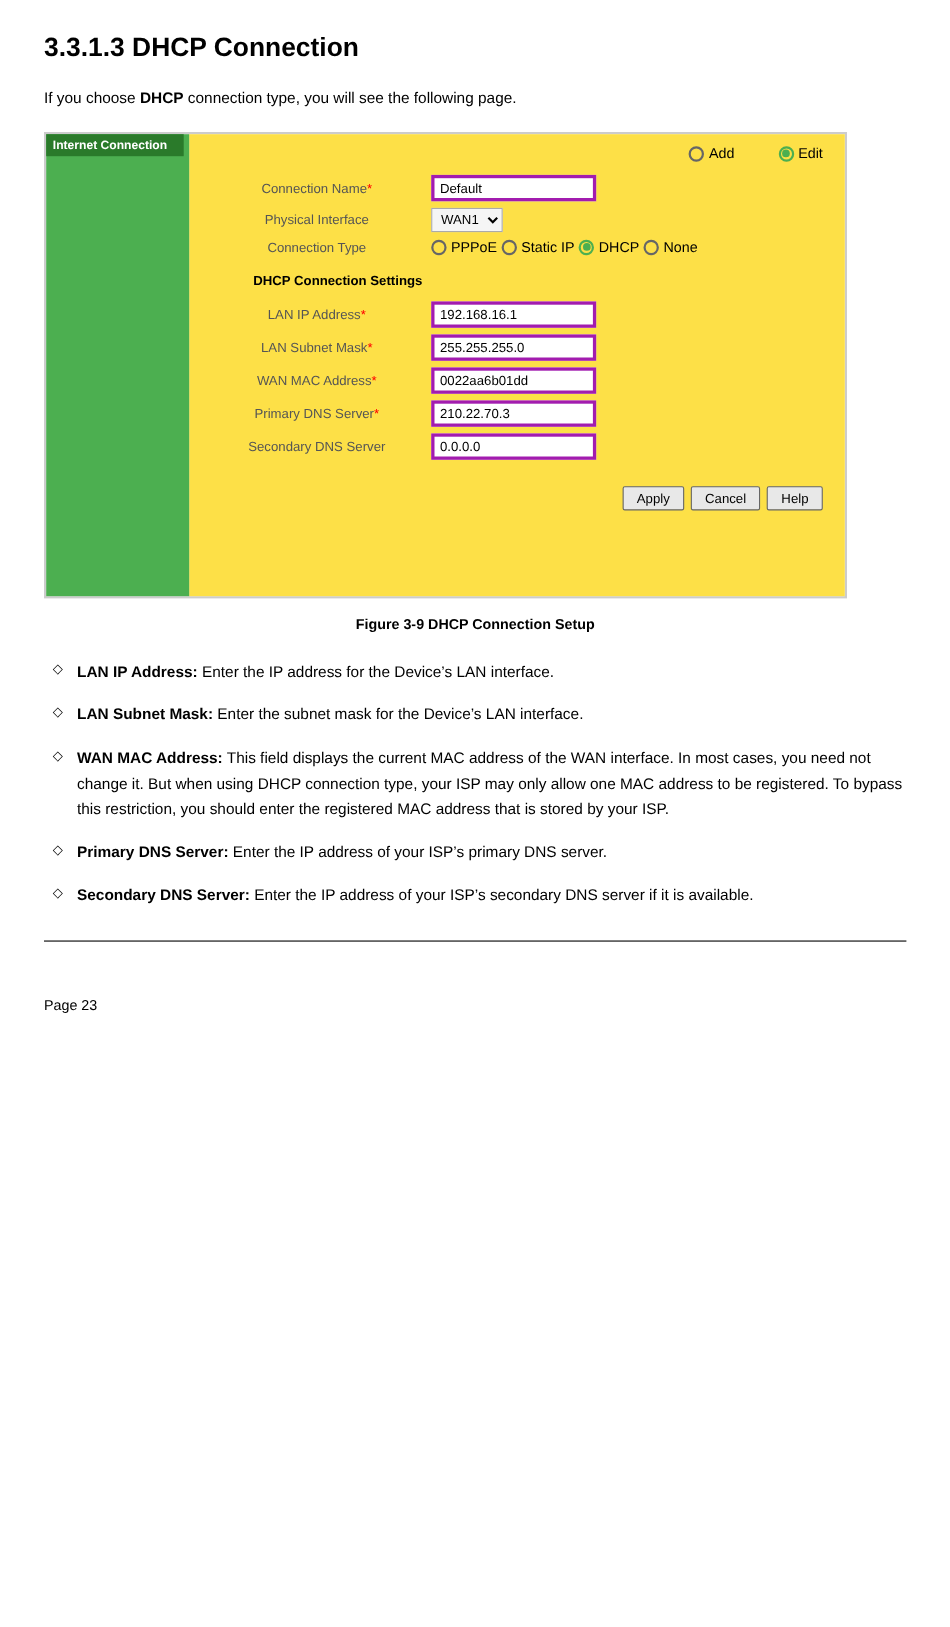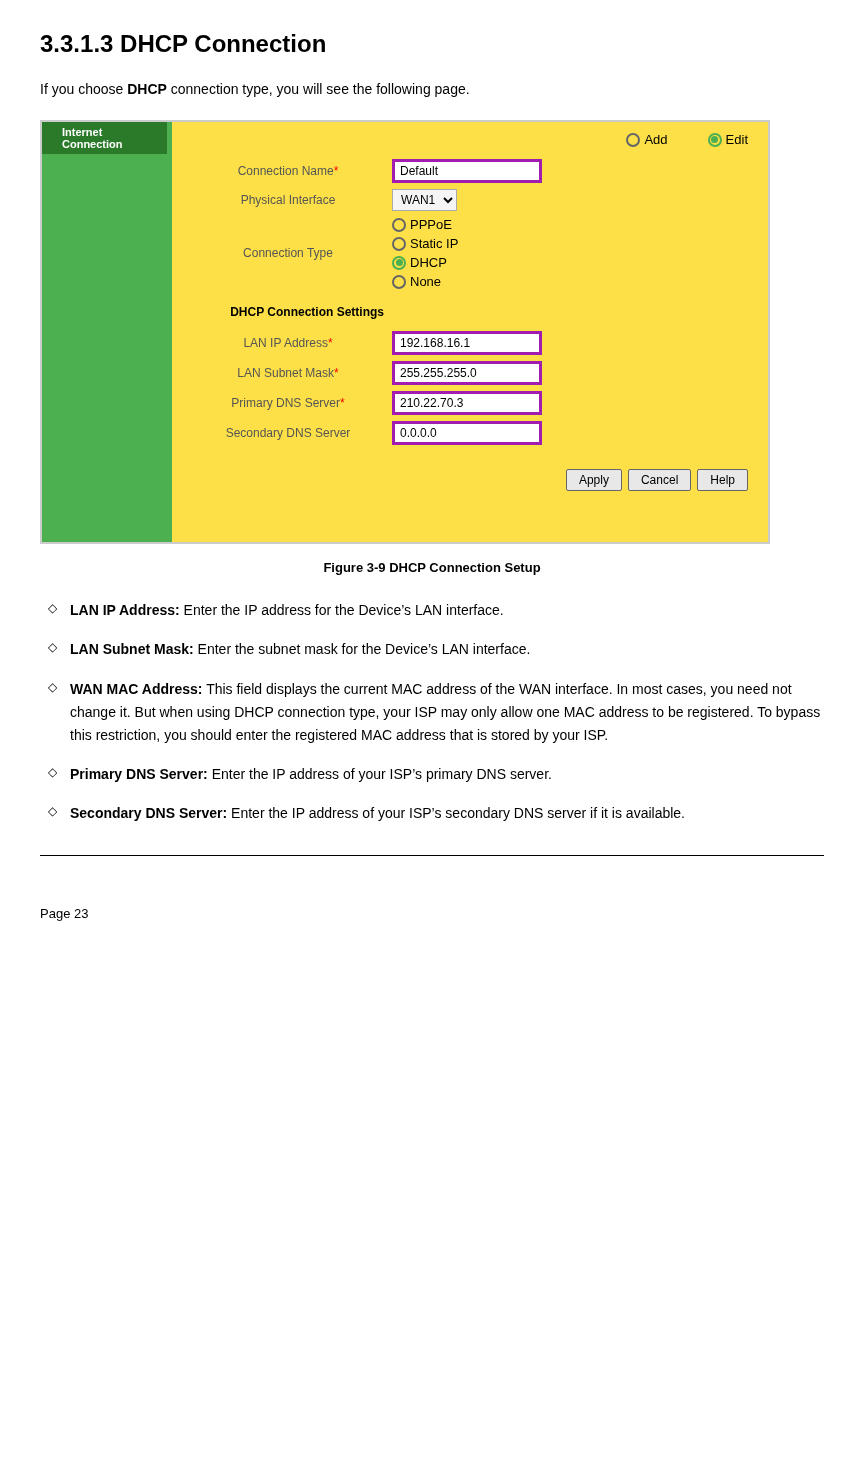--- a/index.html
+++ b/index.html
@@ -37,21 +37,21 @@
       background: #4caf50;
       min-height: 420px;
       flex-shrink: 0;
       position: relative;
     }
     .sidebar-label {
       background: #2a7a2a;
       color: #fff;
       font-size: 11px;
       font-weight: bold;
-      padding: 4px 20px;
+      padding: 4px 6px;
       position: absolute;
       top: 0; left: 0; right: 5px;
     }
     .form-panel {
       flex: 1;
       padding: 10px 20px;
       background: #fde047;
     }
     .top-buttons {
       display: flex;
@@ -118,21 +118,21 @@
       margin: 10px 0 6px 0;
       text-align: right;
       padding-right: 8px;
       color: #000;
     }
     .section-header-row {
       display: flex;
     }
     .connection-type-block {
       display: flex;
-      flex-direction: column;
+      flex-direction: row;
       gap: 4px;
     }
     .button-row {
       display: flex;
       justify-content: flex-end;
       gap: 6px;
       margin-top: 24px;
     }
     .btn {
       border: 1px solid #666;
@@ -256,20 +256,26 @@
       <input class="form-input" type="text" value="192.168.16.1" style="">
     </div>
 
     <div class="form-row">
       <div class="form-label">
         <span>LAN Subnet Mask</span><span class="required">*</span>
       </div>
       <input class="form-input" type="text" value="255.255.255.0" style="">
     </div>
 
+    <div class="form-row">
+      <div class="form-label">
+        <span>WAN MAC Address</span><span class="required">*</span>
+      </div>
+      <input class="form-input" type="text" value="0022aa6b01dd" style="">
+    </div>
 
     <div class="form-row">
       <div class="form-label">
         <span>Primary DNS Server</span><span class="required">*</span>
       </div>
       <input class="form-input" type="text" value="210.22.70.3" style="">
     </div>
 
     <div class="form-row">
       <div class="form-label">Secondary DNS Server</div>

